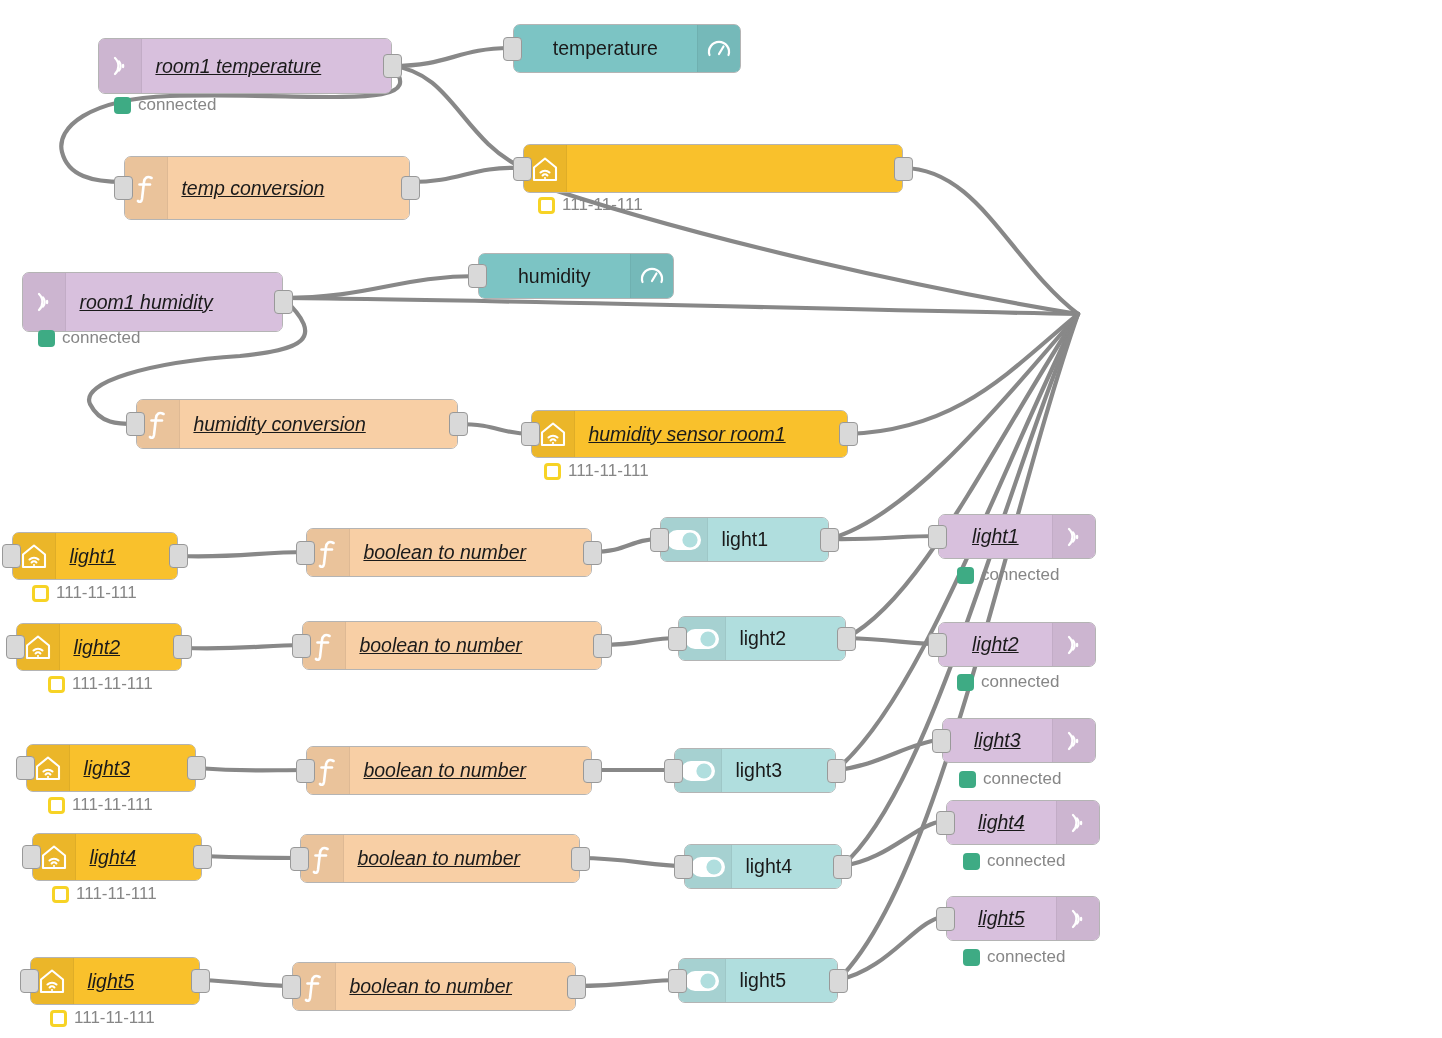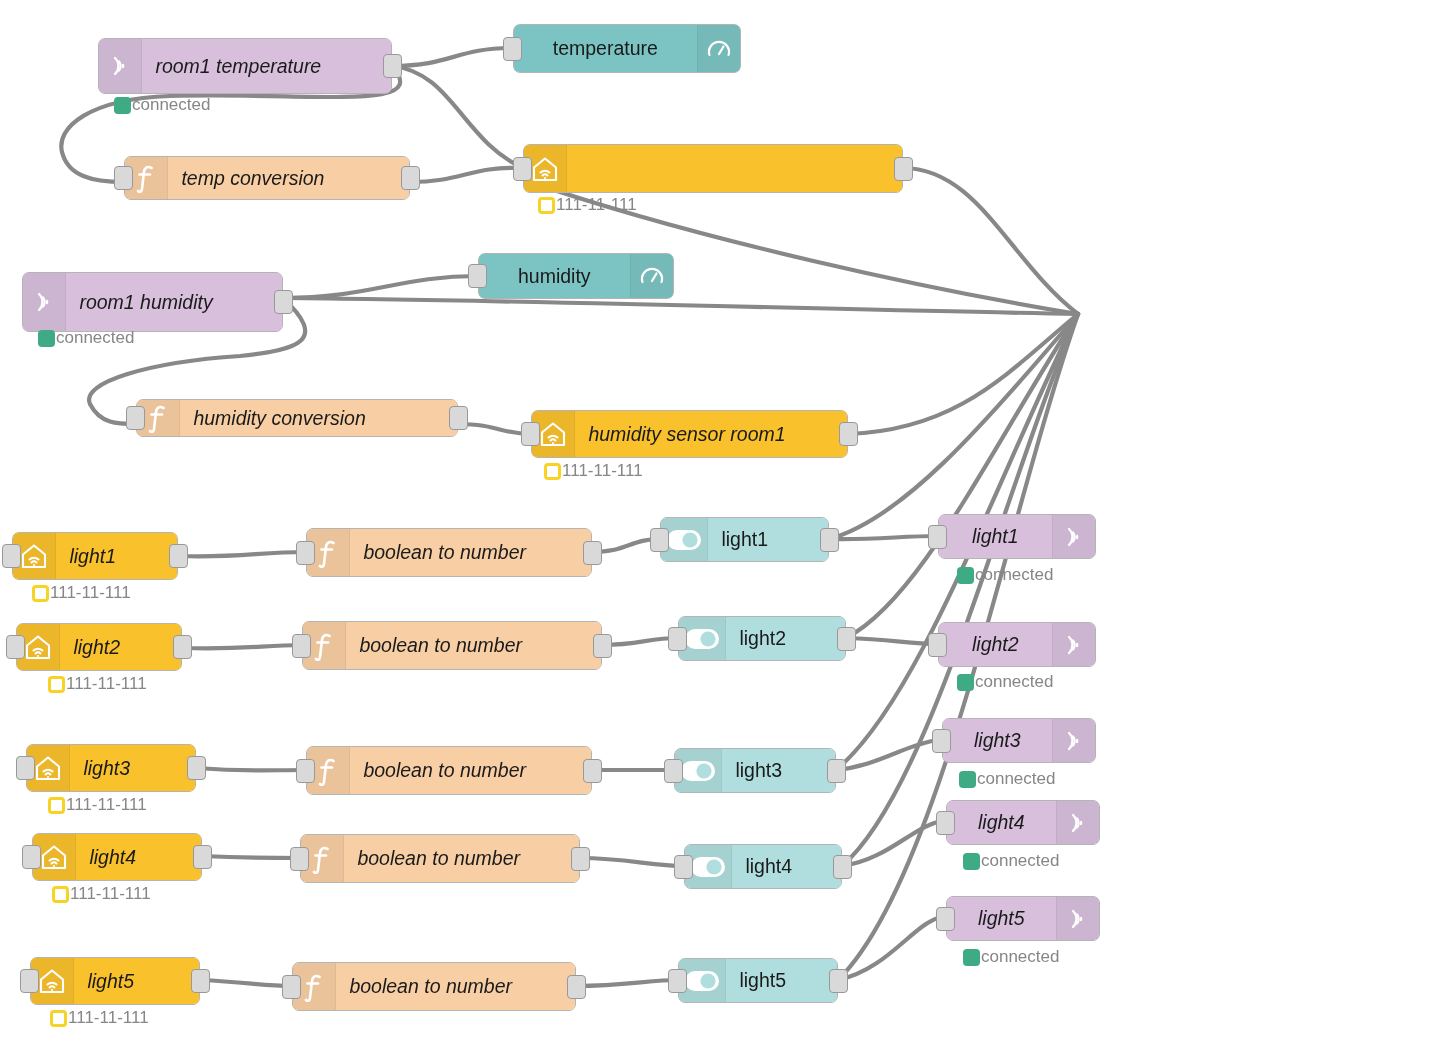--- a/index.html
+++ b/index.html
@@ -60,21 +60,21 @@
   .node .iconcell.right { order: 3; }
   .node .label {
     flex: 1 1 auto;
     padding: 0 13px;
     font-size: 19.5px;
     color: #1a1a1a;
     white-space: nowrap;
     display: flex;
     align-items: center;
   }
-  .node .label.italic { font-style: italic; }
+  .node .label.italic { font-style: italic; text-decoration: underline; }
 
   
   .port {
     position: absolute;
     width: 19px;
     height: 24px;
     background: #d9d9d9;
     border: 1.6px solid #999999;
     border-radius: 4px;
     top: 50%;
@@ -89,21 +89,21 @@
   .c-func   { background: #f8cfa5; }   
   .c-ha     { background: #f9c12c; }   
   .c-gauge  { background: #7cc4c4; }   
   .c-switch { background: #b0dede; }   
 
   
   .status {
     position: absolute;
     display: flex;
     align-items: center;
-    gap: 1px;
+    gap: 7px;
     font-size: 17px;
     color: #868686;
     white-space: nowrap;
     z-index: 6;
   }
   .status .dot-green {
     width: 17px; height: 17px;
     border-radius: 4px;
     background: #3eab84;
     display: inline-block;
@@ -236,21 +236,21 @@
             <g fill="none" stroke="#fff" stroke-width="2.2" stroke-linecap="round">
           <path d="M4.5 20 A10 10 0 1 1 23.5 20"></path>
               <path d="M14 19 L18.5 11.5"></path>
         </g>
           </svg>
       </div>
     </div>
     <div class="port in"></div>
   </div>
 
-  <div class="node" style="left:124px; top:156px; width:286px; height:44px;">
+  <div class="node" style="left:124px; top:156px; width:286px; height:64px;">
     <div class="body c-func">
       <div class="iconcell">
         <svg width="22" height="30" viewBox="0 0 22 30">
             <path d="M16.5 5 C12 2.5 9.5 5 9 9 L7 26 C6.5 29 4.5 29.5 3 28" fill="none" stroke="#fff" stroke-width="2.6" stroke-linecap="round"></path>
             <path d="M4.5 11.5 H15" fill="none" stroke="#fff" stroke-width="2.6" stroke-linecap="round"></path>
           </svg>
       </div>
       <div class="vdiv"></div>
       <div class="label italic">temp conversion</div>
     </div>
@@ -310,21 +310,21 @@
             <g fill="none" stroke="#fff" stroke-width="2.2" stroke-linecap="round">
           <path d="M4.5 20 A10 10 0 1 1 23.5 20"></path>
               <path d="M14 19 L18.5 11.5"></path>
         </g>
           </svg>
       </div>
     </div>
     <div class="port in"></div>
   </div>
 
-  <div class="node" style="left:136px; top:399px; width:322px; height:38px;">
+  <div class="node" style="left:136px; top:399px; width:322px; height:50px;">
     <div class="body c-func">
       <div class="iconcell">
         <svg width="22" height="30" viewBox="0 0 22 30">
             <path d="M16.5 5 C12 2.5 9.5 5 9 9 L7 26 C6.5 29 4.5 29.5 3 28" fill="none" stroke="#fff" stroke-width="2.6" stroke-linecap="round"></path>
             <path d="M4.5 11.5 H15" fill="none" stroke="#fff" stroke-width="2.6" stroke-linecap="round"></path>
           </svg>
       </div>
       <div class="vdiv"></div>
       <div class="label italic">humidity conversion</div>
     </div>

